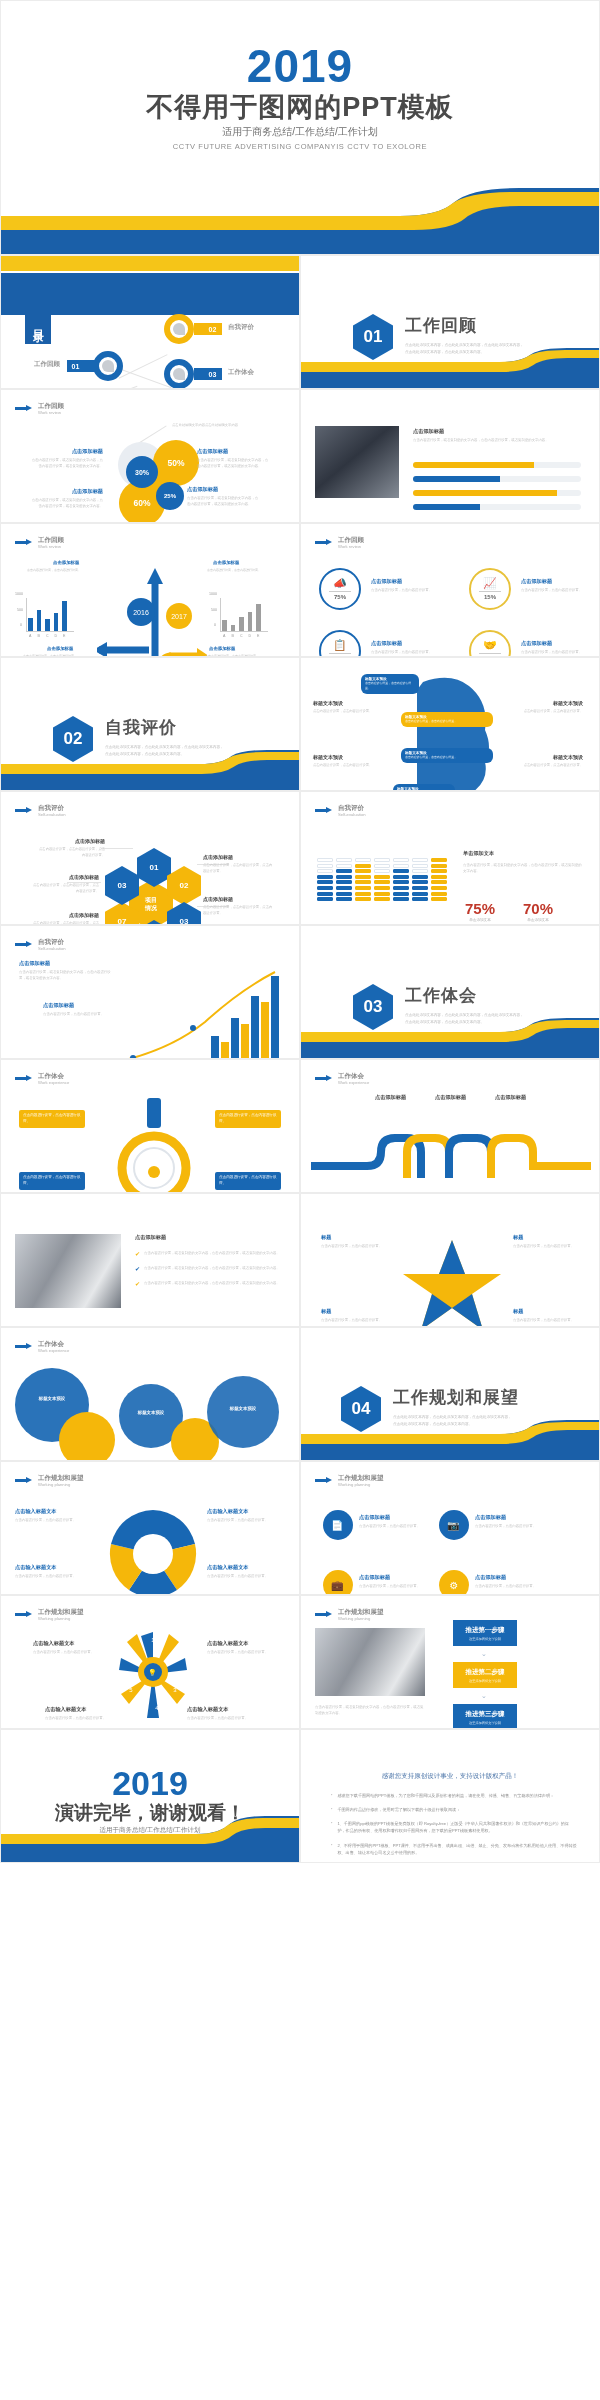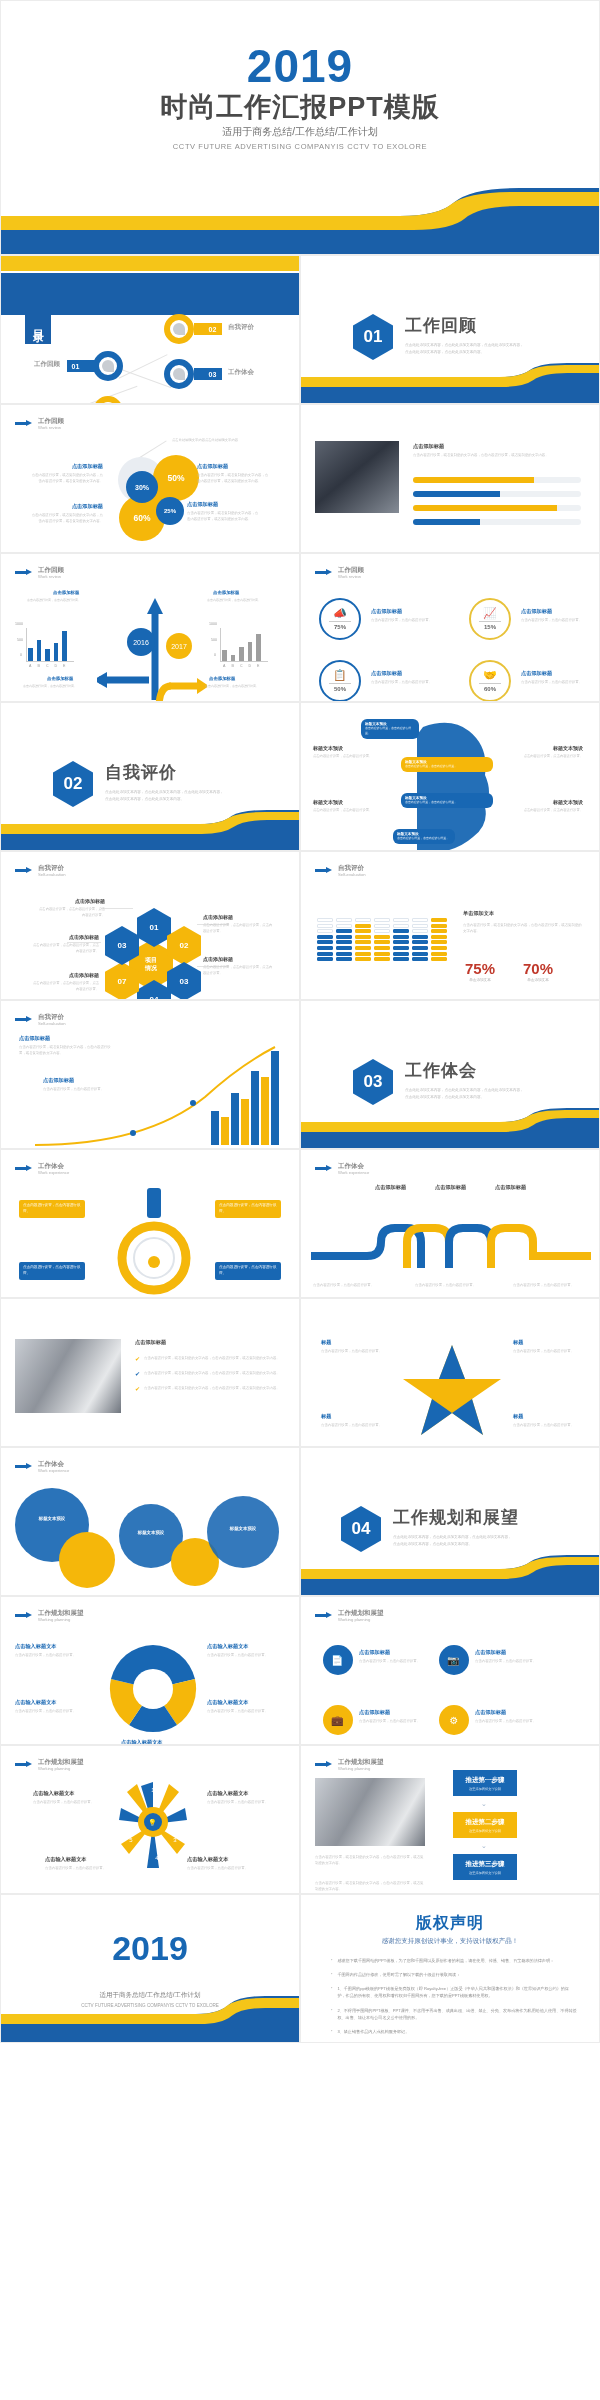--- a/index.html
+++ b/index.html
@@ -7,21 +7,21 @@
   html,body { background:#ffffff; }
   body {
     width:600px; height:2400px; position:relative;
     font-family:"Liberation Sans","DejaVu Sans",sans-serif;
     overflow:hidden;
   }
   .strip { width:600px; display:flex; flex-wrap:wrap; }
 
   
   .slide {
-    width:300px; height:149px; background:#fff; position:relative;
+    width:300px; height:134px; background:#fff; position:relative;
     overflow:hidden; border:1px solid #ececec;
   }
   .slide.full { width:600px; height:255px; }
 
   
   .cover-wrap { background:#fff; }
   .c-year {
     position:absolute; left:0; right:0; top:38px; text-align:center;
     font-size:46px; font-weight:bold; color:#1867b3; letter-spacing:1px;
   }
@@ -165,21 +165,21 @@
   .leader { position:absolute; background:#e3e3e3; height:.6px; }
   .circ { position:absolute; border-radius:50%; }
 </style>
 </head>
 <body>
 
 <div class="strip">
 
   <div class="slide full cover-wrap">
     <div class="c-year">2019</div>
-    <div class="c-title">时尚工作汇报PPT模版</div>
+    <div class="c-title">不得用于图网的PPT模板</div>
     <div class="c-sub">适用于商务总结/工作总结/工作计划</div>
     <div class="c-en">CCTV FUTURE ADVERTISING COMPANYIS CCTV TO EXOLORE</div>
     <svg class="swoosh" viewBox="0 0 600 66" preserveAspectRatio="none">
       <path d="M0,28 L400,28 Q440,28 455,14 Q472,0 520,0 L600,0 L600,66 L0,66 Z" fill="#1a5fa8"></path>
       <path d="M0,28 L400,28 Q438,28 452,16 Q468,4 516,4 L600,4 L600,18 L520,18 Q480,18 466,30 Q452,42 414,42 L0,42 Z" fill="#f5c518"></path>
     </svg>
   </div>
 
   <div class="slide">
     <div class="toc-top-yellow"></div>
@@ -864,30 +864,30 @@
     </div>
     <span class="chev" style="left:180px;top:96px;">⌄</span>
     <div class="stepbox" style="left:152px;top:108px;background:#1867b3;">
       <span class="s1">推进第三步骤</span>
       <span class="s2">这里添加简短文字说明</span>
     </div>
   </div>
 
   <div class="slide">
     <div class="e-year">2019</div>
+    <div class="e-tt">演讲完毕，谢谢观看！</div>
     <div class="e-sub">适用于商务总结/工作总结/工作计划</div>
     <div class="e-en">CCTV FUTURE ADVERTISING COMPANYIS CCTV TO EXOLORE</div>
     <svg class="swoosh" style="height:46px" viewBox="0 0 300 46" preserveAspectRatio="none">
       <path d="M0,18 L196,18 Q220,18 230,8 Q240,0 266,0 L300,0 L300,46 L0,46 Z" fill="#1a5fa8"></path>
       <path d="M0,18 L196,18 Q218,18 227,10 Q237,2 264,2 L300,2 L300,12 L266,12 Q242,12 232,20 Q222,28 200,28 L0,28 Z" fill="#f5c518"></path>
     </svg>
   </div>
 
   <div class="slide">
-    <div class="cw-title">版权声明</div>
     <div class="cw-sub">感谢您支持原创设计事业，支持设计版权产品！</div>
     <ul class="cw-list">
       <li>
           <b>•</b>
           <span>感谢您下载千图网站的PPT模板，为了您和千图网以及原创作者的利益，请在使用、传播、销售、百宝箱求的法律声明：</span>
         </li>
       <li>
           <b>•</b>
           <span>千图网内作品进行修改，使用时需了解以下载的十级进行装取阅读：</span>
         </li>

